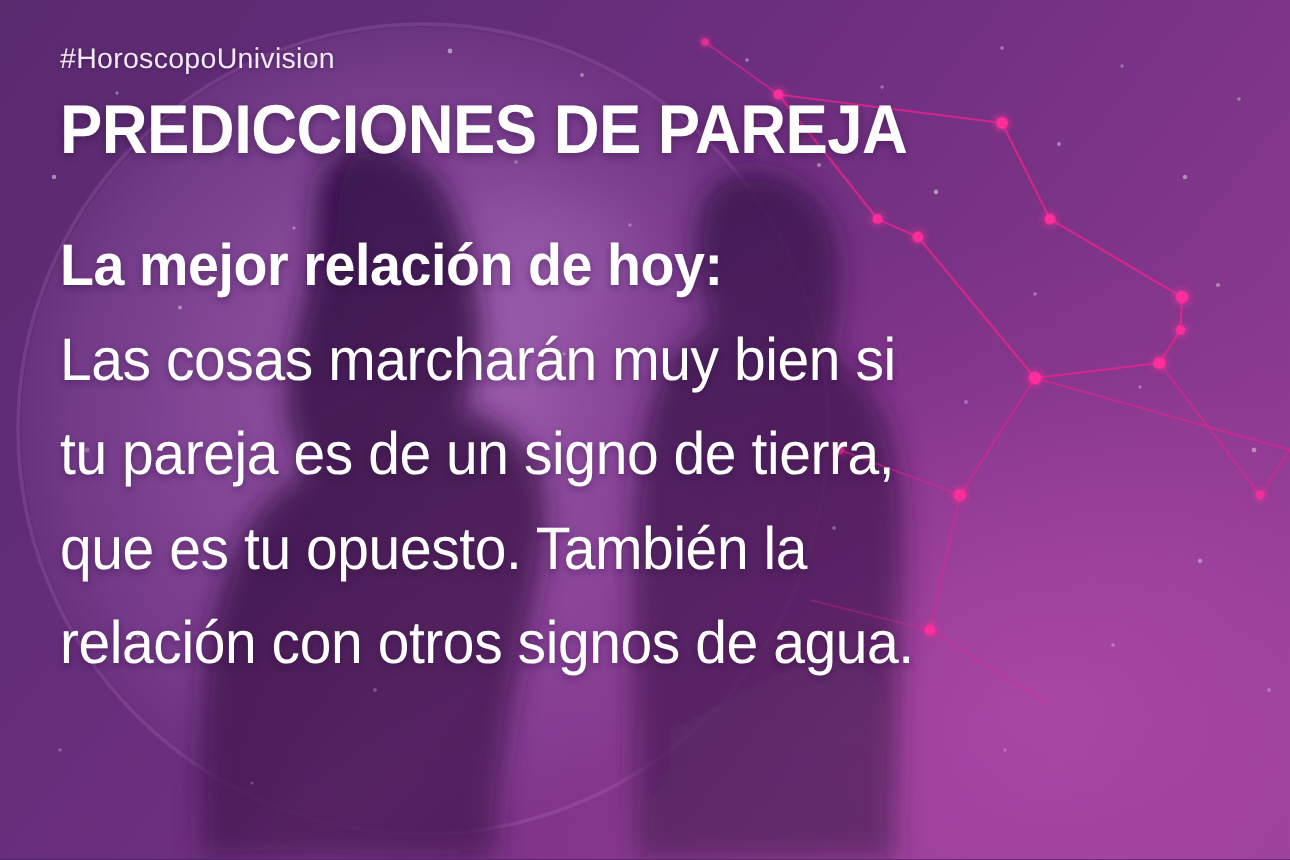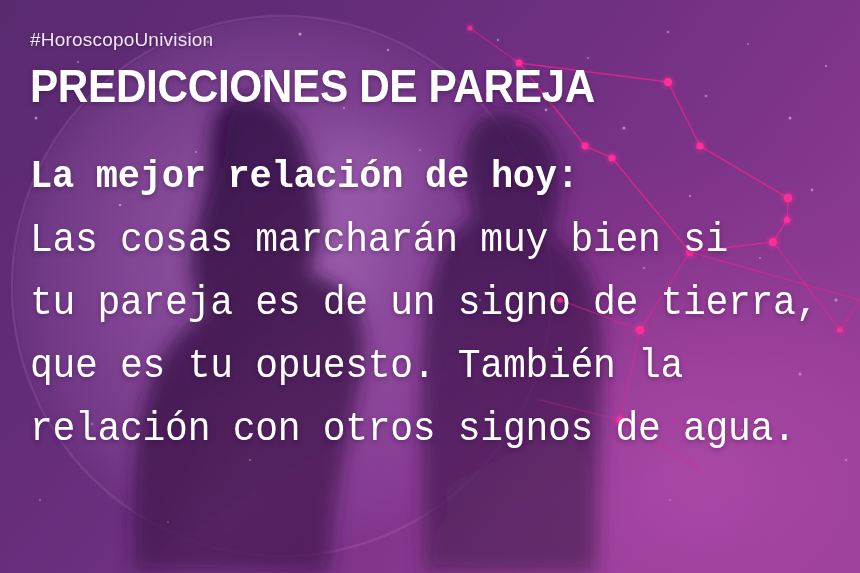--- a/index.html
+++ b/index.html
@@ -31,21 +31,21 @@
   }
 
   
   #bg-art { position:absolute; inset:0; }
   #bg-art svg { display:block; width:860px; height:573px; }
 
   
   #content {
     position: absolute;
     inset: 0;
-    padding: 30px 34px 0 30px;
+    padding: 30px 34px 0 40px;
   }
 
   #hashtag {
     color: #f3e9f6;
     font-size: 19px;
     font-weight: 400;
     letter-spacing: 0.2px;
     line-height: 1;
     margin-bottom: 14px;
     text-shadow: 0 1px 3px rgba(40,10,55,0.45);
@@ -60,21 +60,20 @@
     transform: scaleX(0.92);
     transform-origin: left center;
     white-space: nowrap;
     text-shadow: 0 2px 6px rgba(40,10,55,0.40);
   }
 
   #body-block {
     margin-top: 36px;
     color: #ffffff;
     text-shadow: 0 2px 5px rgba(40,10,55,0.38);
-    font-family: Liberation Mono, monospace;
   }
 
   .body-line {
     font-size: 40px;
     line-height: 63px;
     font-weight: 400;
     letter-spacing: -0.3px;
     transform: scaleX(0.95);
     transform-origin: left center;
     white-space: nowrap;

